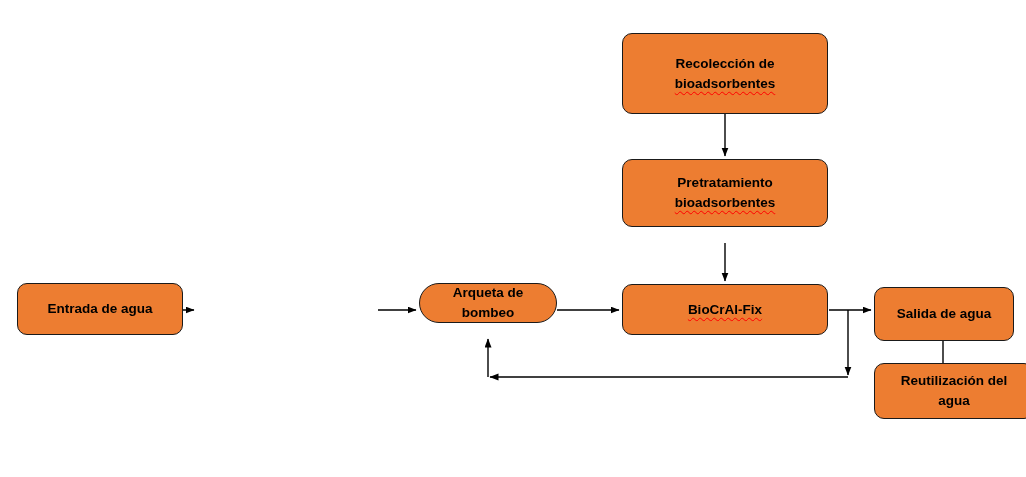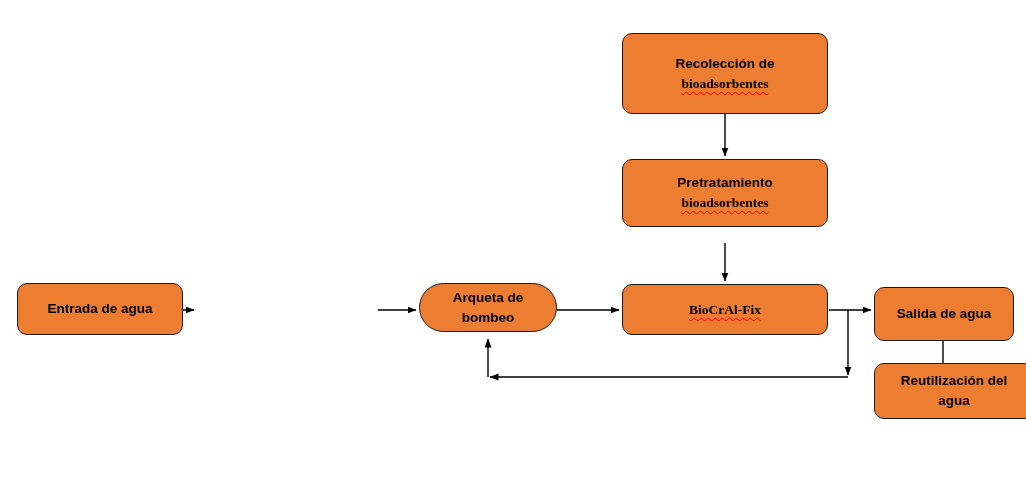--- a/index.html
+++ b/index.html
@@ -36,21 +36,20 @@
     color: #000000;
     padding: 2px 4px;
   }
   .node span { display: block; white-space: nowrap; }
   .sp {
     text-decoration-line: underline;
     text-decoration-style: wavy;
     text-decoration-color: var(--squiggle-color, #ff0000);
     text-decoration-thickness: 1px;
     text-underline-offset: 3px;
-    font-family: Liberation Serif, serif;
   }
 </style>
 </head>
 <body>
 
 <div class="canvas" style="--node-fill: #ED7D31; --node-border: #1a1a1a; --arrow-color: #000000; --squiggle-color: #ff0000; background: rgb(255, 255, 255);">
 
   <svg class="arrows" viewBox="0 0 1026 477" xmlns="http://www.w3.org/2000/svg">
     <defs>
       <marker id="ah" markerUnits="userSpaceOnUse" markerWidth="10" markerHeight="8" refX="8.5" refY="3.5" orient="auto">
@@ -77,21 +76,21 @@
   <div class="node" style="left:622px; top:159px; width:206px; height:68px;">
     <span>Pretratamiento</span>
     <span class="sp">bioadsorbentes</span>
   </div>
 
   <div class="node" style="left:17px; top:283px; width:166px; height:52px;">
     <span>Entrada de agua</span>
   </div>
 
 
-  <div class="node" style="left:419px; top:283px; width:138px; height:49px;border-radius:26px;">
+  <div class="node" style="left:419px; top:283px; width:138px; height:40px;border-radius:26px;">
     <span>Arqueta de</span>
     <span>bombeo</span>
   </div>
 
   <div class="node" style="left:622px; top:284px; width:206px; height:51px;">
     <span class="sp">BioCrAl-Fix</span>
   </div>
 
   <div class="node" style="left:874px; top:287px; width:140px; height:54px;">
     <span>Salida de agua</span>

